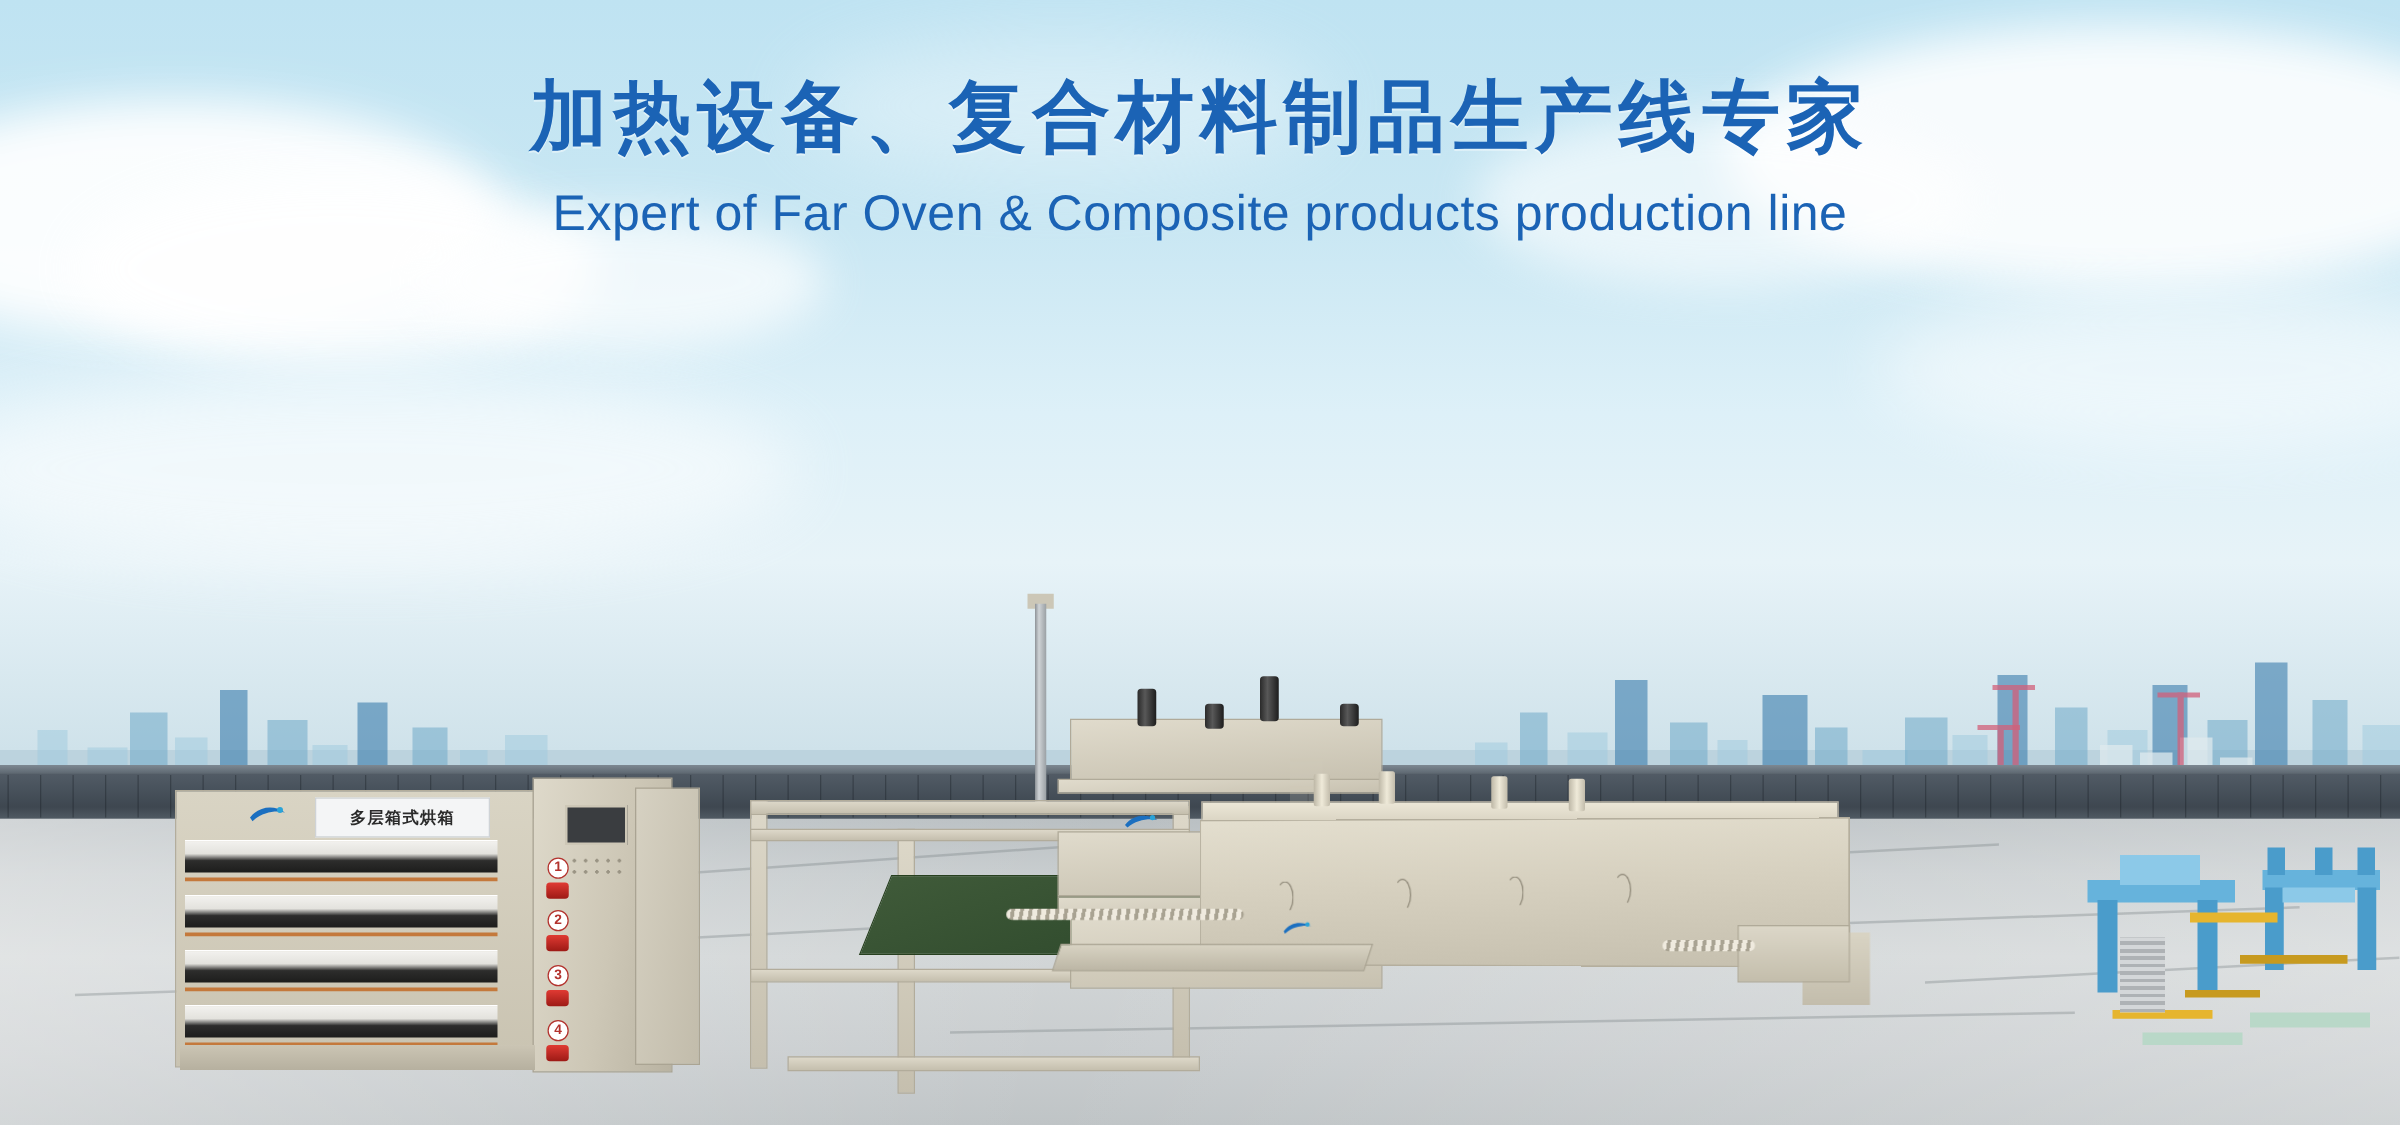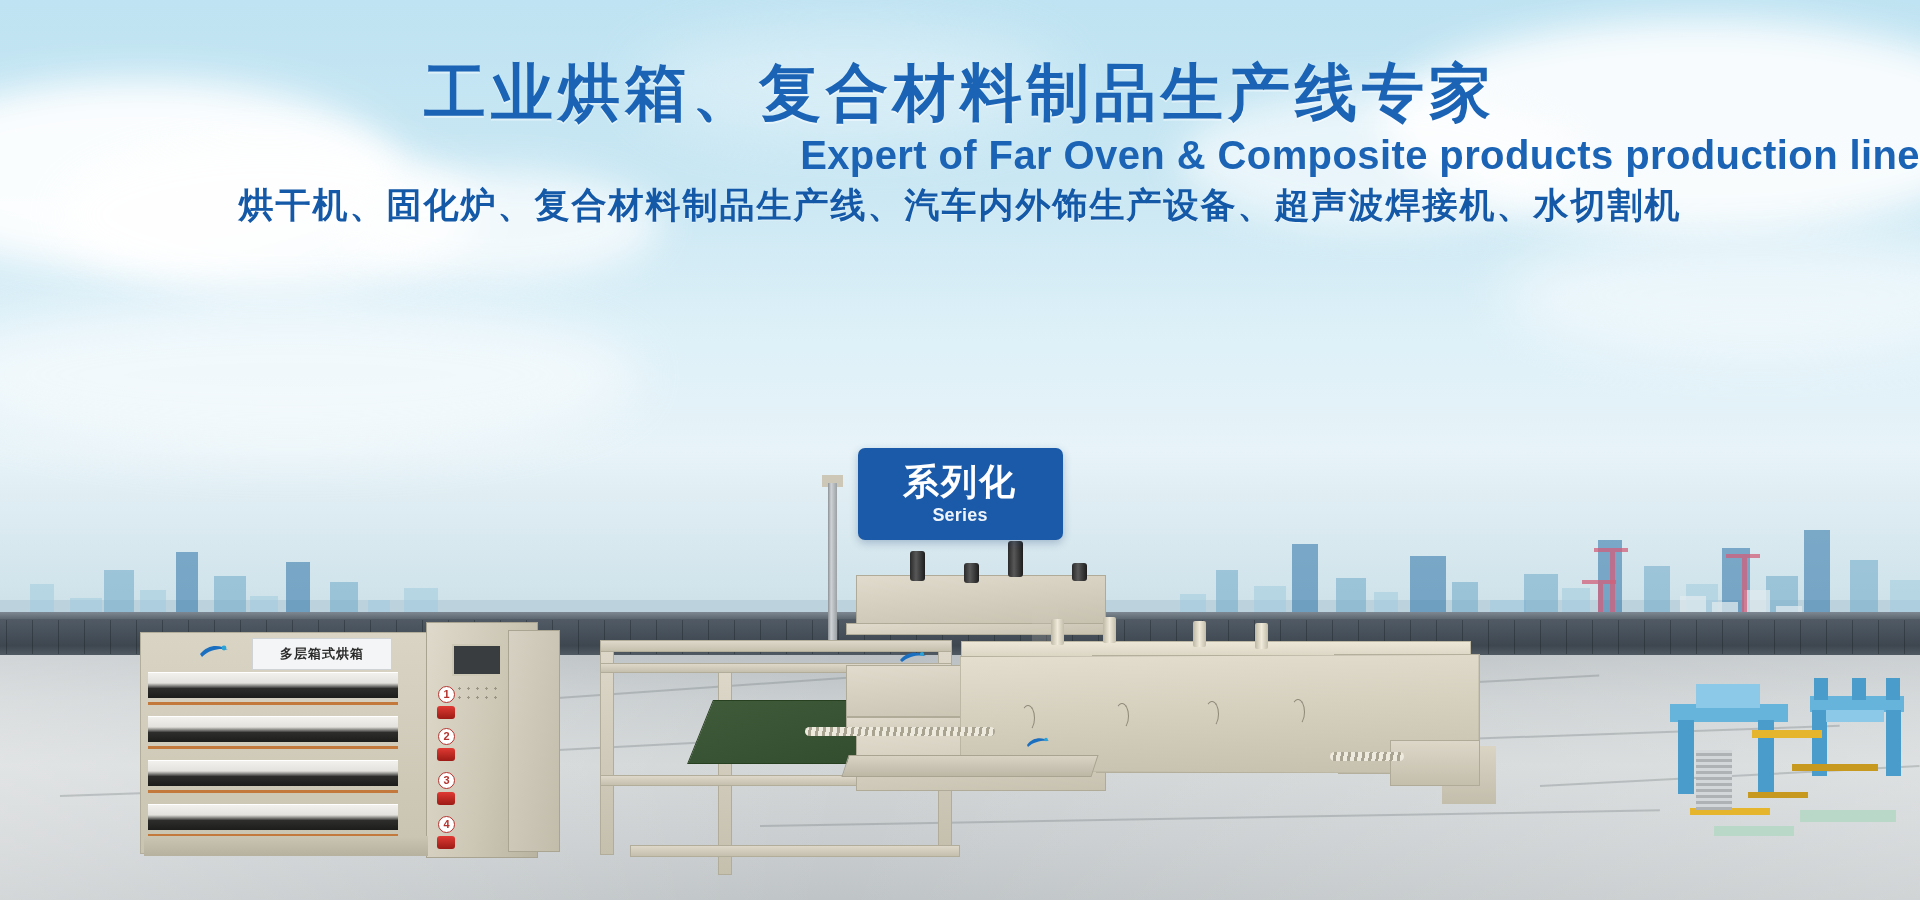--- a/index.html
+++ b/index.html
@@ -57,22 +57,22 @@
   .textwrap { position:absolute; left:0; top:58px; width:1920px; text-align:center; z-index:30; }
 
   .t-cn-main {
     font-family:"DejaVu Sans","Liberation Sans",sans-serif;
     font-size:62px; font-weight:bold; color:#1b63b5;
     letter-spacing:5px; line-height:1.12;
     text-shadow:0 2px 0 rgba(255,255,255,.45);
   }
   .t-en-main {
     font-family:"Liberation Sans",sans-serif;
-    font-size:40px; font-weight:bold; color:#1b63b5;
-    letter-spacing:.4px; line-height:1.2; margin-top:4px;text-align:right;
+    font-size:40px; font-weight:normal; color:#1b63b5;
+    letter-spacing:.4px; line-height:1.2; margin-top:20px;
   }
   .t-cn-list {
     font-family:"DejaVu Sans","Liberation Sans",sans-serif;
     font-size:35px; font-weight:bold; color:#1458a8;
     letter-spacing:2px; line-height:1.42; margin-top:18px;
     text-shadow:0 1px 0 rgba(255,255,255,.4);
   }
   .t-en-list {
     font-family:"Liberation Sans",sans-serif;
     font-size:26px; font-weight:400; color:#1f5fb4;
@@ -320,30 +320,25 @@
   <div class="streak" style="left: 300px; top: 60px; width: 620px; transform: rotate(-4deg);"></div>
       <div class="streak" style="left: 520px; top: 96px; width: 760px; transform: rotate(-3deg);"></div>
       <div class="streak" style="left: 60px; top: 140px; width: 480px; transform: rotate(-2deg);"></div>
       <div class="streak" style="left: 980px; top: 52px; width: 620px; transform: rotate(-3deg);"></div>
       <div class="streak" style="left: 1320px; top: 88px; width: 520px; transform: rotate(-2deg);"></div>
       <div class="streak" style="left: 1540px; top: 130px; width: 380px; transform: rotate(-3deg);"></div>
       <div class="streak" style="left: 760px; top: 170px; width: 900px; transform: rotate(-1deg);"></div>
     </div>
 
   <div class="textwrap">
-    <div class="t-cn-main">工业烘箱、复合材料制品生产线专家</div>
+    <div class="t-cn-main">加热设备、复合材料制品生产线专家</div>
     <div class="t-en-main">Expert of Far Oven &amp; Composite products production line</div>
-    <div class="t-cn-list" style="margin-top:2px">烘干机、固化炉、复合材料制品生产线、汽车内外饰生产设备、超声波焊接机、水切割机</div>
   </div>
 
   <div class="badges">
-    <div class="badge">
-      <div class="cn">系列化</div>
-      <div class="en">Series</div>
-    </div>
   </div>
 
   <div class="machines">
 
     <div class="oven">
       <div class="body"></div>
       <div class="cab"></div>
       <div class="cab2"></div>
 
       <div class="sign">

